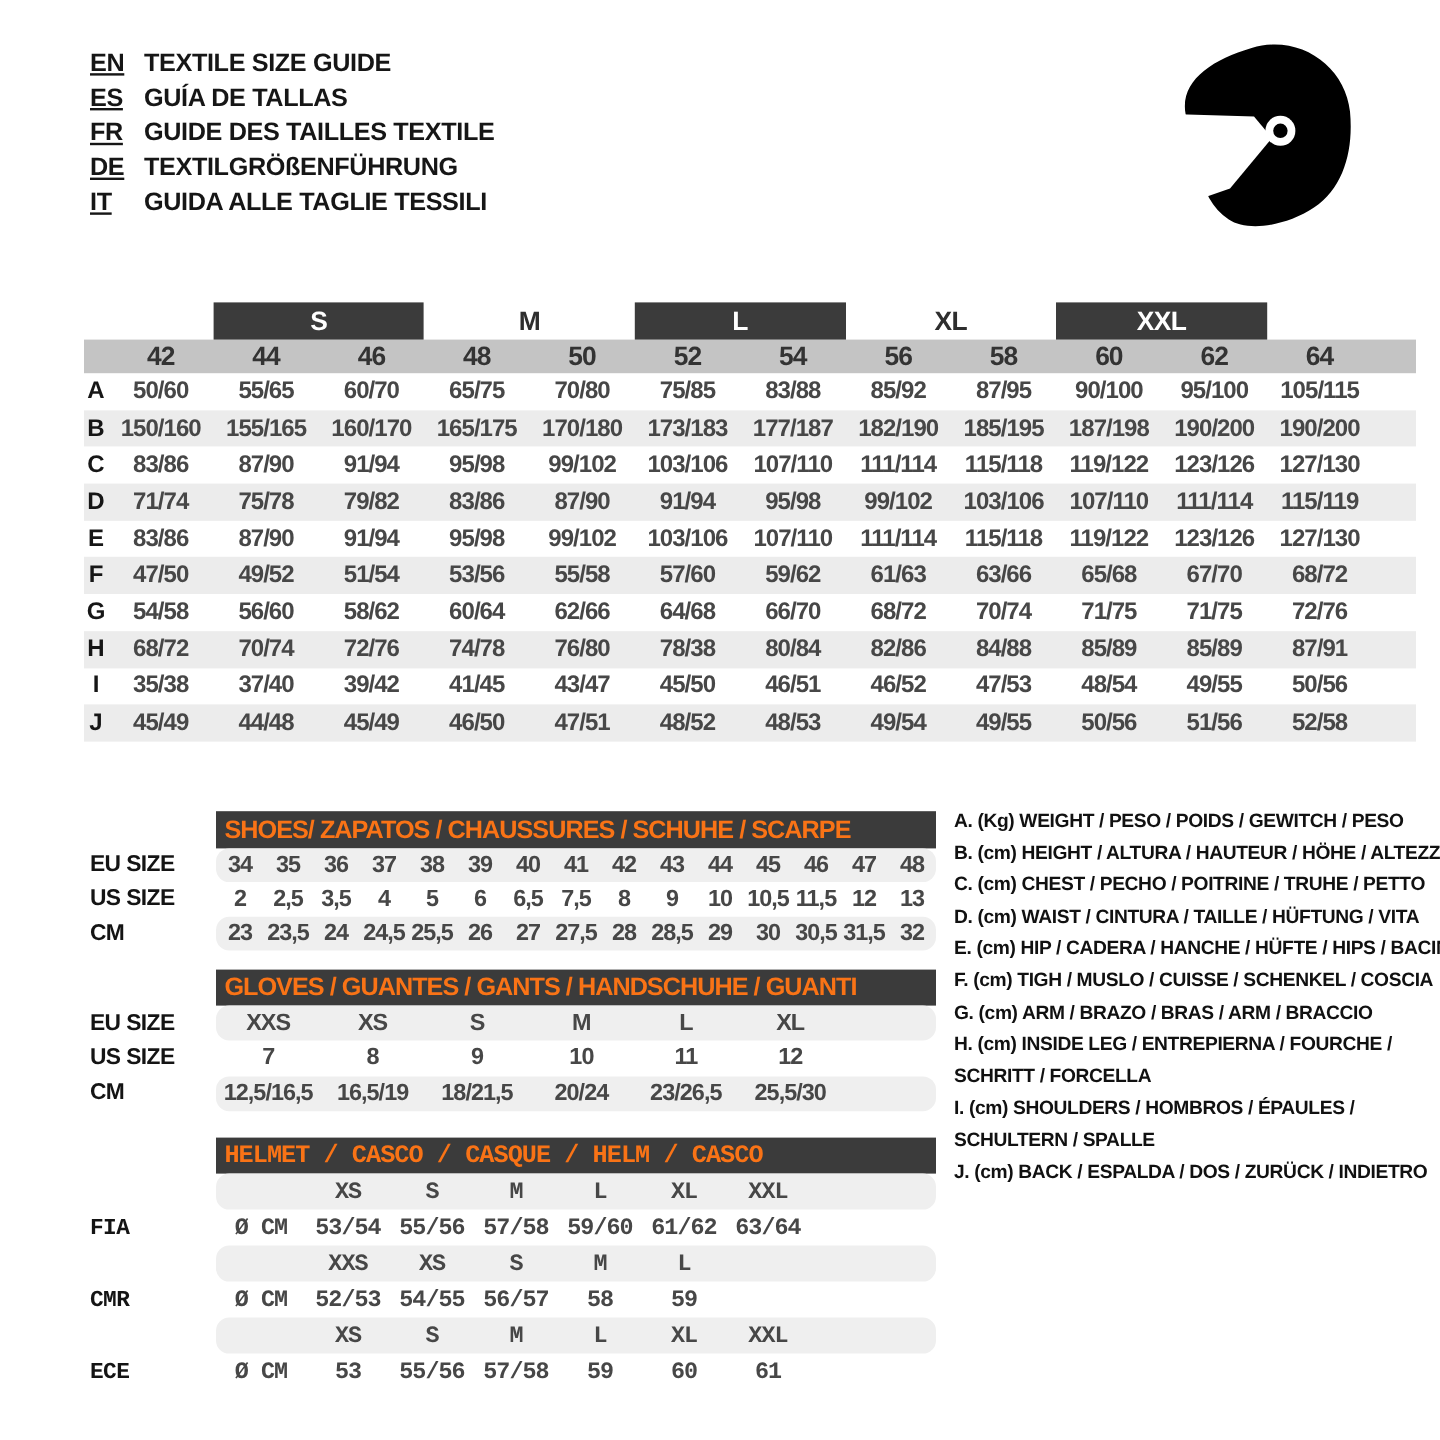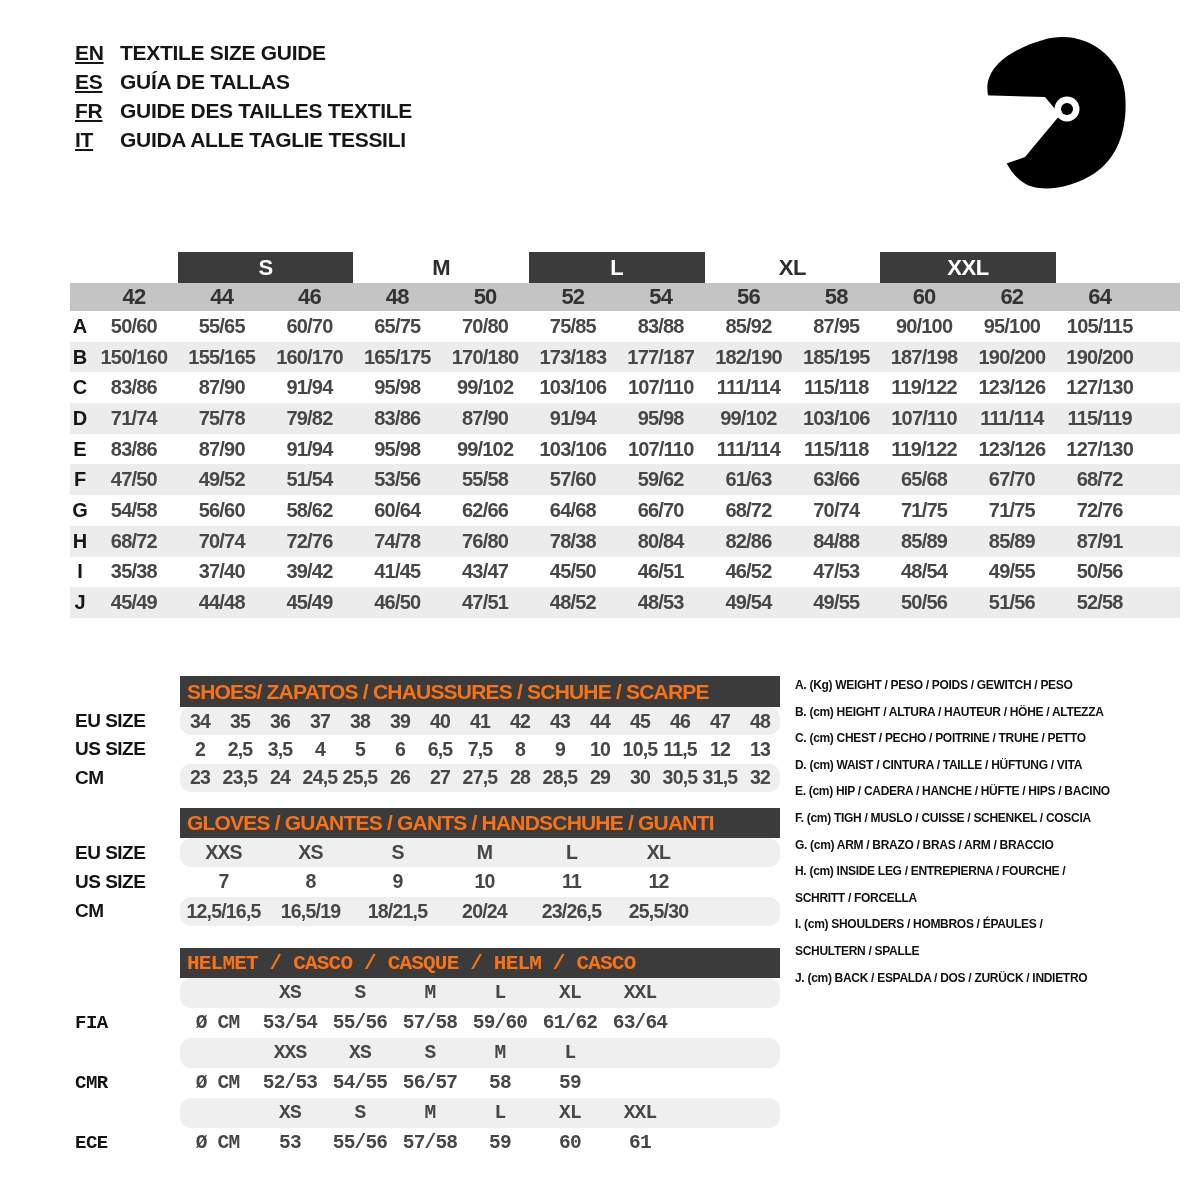--- a/index.html
+++ b/index.html
@@ -43,21 +43,21 @@
   .shoes .bt-grid{grid-template-columns:repeat(15,40px);width:600px;}
   .gloves{top:808px;}
   .gloves .bt-row{height:29.3px;}
   .gloves .bt-grid{grid-template-columns:repeat(6,87px);width:522px;}
   .helmet{top:948px;font-family:Liberation Mono, monospace;}
   .helmet .bt-row{height:30px;}
   .helmet .bt-grid{grid-template-columns:75px repeat(6,70px);width:495px;}
   .bt .cell{font-size:19.5px;}
 
   
-  .legend{position:absolute;left:795px;top:672px;width:404px;font-size:12px;color:#111;
+  .legend{position:absolute;left:795px;top:672px;width:404px;font-size:16px;color:#111;
           letter-spacing:-0.3px;}
   .legend-line{line-height:26.6px;white-space:nowrap;}
 </style>
 </head>
 <body>
 
 <div class="page">
 
   <header class="title-block">
     <div id="lang-list">
@@ -65,20 +65,24 @@
           <span class="lang-code">EN</span>
           <span class="lang-title">TEXTILE SIZE GUIDE</span>
         </div>
         <div class="lang-row">
           <span class="lang-code">ES</span>
           <span class="lang-title">GUÍA DE TALLAS</span>
         </div>
         <div class="lang-row">
           <span class="lang-code">FR</span>
           <span class="lang-title">GUIDE DES TAILLES TEXTILE</span>
+        </div>
+        <div class="lang-row">
+          <span class="lang-code">DE</span>
+          <span class="lang-title">TEXTILGRÖßENFÜHRUNG</span>
         </div>
         <div class="lang-row">
           <span class="lang-code">IT</span>
           <span class="lang-title">GUIDA ALLE TAGLIE TESSILI</span>
         </div>
       </div>
   </header>
 
   <svg class="helmet-icon" viewBox="0 0 154 160" aria-hidden="true">
     <path d="M60 7 C100 -5 138 22 142 60 C145 92 137 123 112 140 C88 156 56 160 41 150 C27 141 20 126 15 105 L5 62 C0 35 26 17 60 7 Z" fill="#000"></path>

